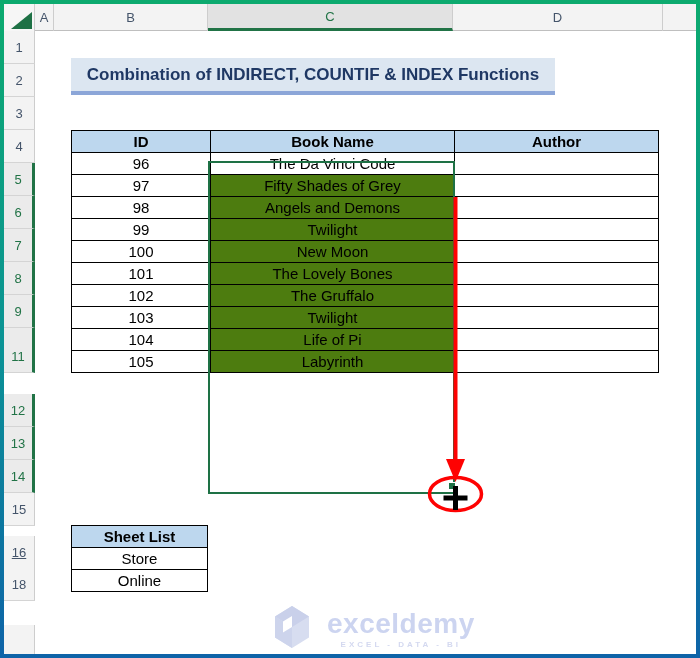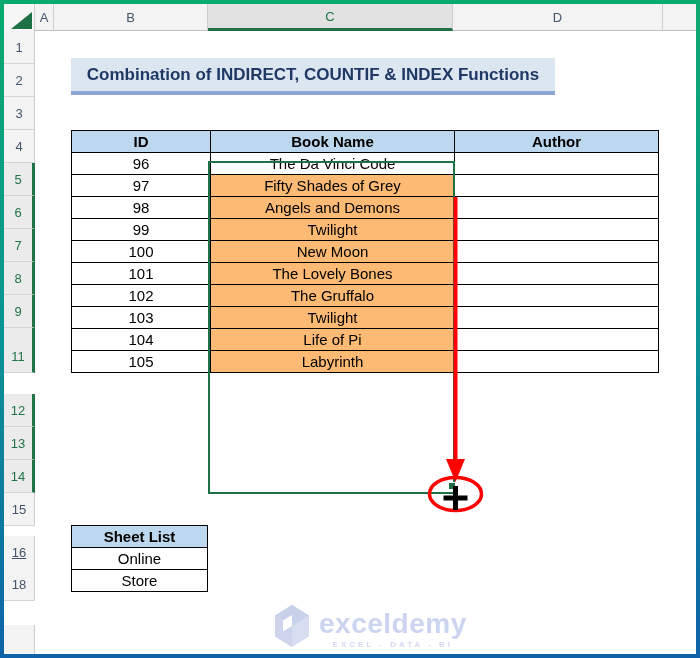--- a/index.html
+++ b/index.html
@@ -26,32 +26,32 @@
   .banner{position:absolute;left:67px;top:54px;width:484px;height:37px;background:#dce6f1;
     border-bottom:4px solid #8ca6d8;display:flex;align-items:center;justify-content:center;}
   .banner span{font-size:17px;font-weight:bold;color:#1f3864;}
 
   
   table{border-collapse:collapse;table-layout:fixed;}
   td,th{border:1.5px solid #000;height:22px;text-align:center;vertical-align:middle;
     font-size:15px;color:#000;padding:0;overflow:hidden;white-space:nowrap;}
   th{background:#bdd7ee;font-weight:bold;}
   .booktable{position:absolute;left:67px;top:126px;}
-  .booktable .gray{background:#fdba74;}
+  .booktable .gray{background:#4d7c0f;}
   .sheetlist{position:absolute;left:67px;top:521px;}
 
   
   .selbox{position:absolute;left:204px;top:157px;width:247px;height:333px;
     border:2.5px solid #1e7145;pointer-events:none;z-index:5;}
 
   
   .anno{position:absolute;left:415px;top:185px;z-index:6;}
 
   
-  .wm{position:absolute;left:268px;top:598px;display:flex;align-items:center;gap:7px;z-index:1;}
+  .wm{position:absolute;left:268px;top:598px;display:flex;align-items:flex-end;gap:15px;z-index:1;}
   .wm .txt{display:flex;flex-direction:column;align-items:center;margin-top:8px;}
   .wm .brand{font-size:28px;font-weight:bold;line-height:1;color:#ccd4f0;letter-spacing:0.5px;}
   .wm .tag{font-size:8px;letter-spacing:3px;color:#d4d9f0;margin-top:2px;font-weight:bold;}
 </style>
 </head>
 <body>
 
 <div class="canvas">
   <div class="sheet">
 
@@ -159,24 +159,24 @@
 
     <table class="sheetlist">
       <colgroup>
           <col style="width:136px;">
         </colgroup>
       <tbody>
           <tr>
             <th>Sheet List</th>
           </tr>
       <tr>
+            <td>Store</td>
+          </tr>
+      <tr>
             <td>Online</td>
-          </tr>
-      <tr>
-            <td>Store</td>
           </tr>
     </tbody>
       </table>
 
     <div class="wm">
       <svg width="40" height="44" viewBox="0 0 40 44">
         <polygon points="20,1 37,11.5 37,32.5 20,43 3,32.5 3,11.5" fill="#d7ddf0"></polygon>
         <polygon points="20,1 37,11.5 20,22 3,11.5" fill="#c9d0ea"></polygon>
         <polygon points="3,11.5 20,22 20,43 3,32.5" fill="#cdd4ec"></polygon>
         <polygon points="11,16.5 20,11 20,22 11,27.5" fill="#ffffff"></polygon>

